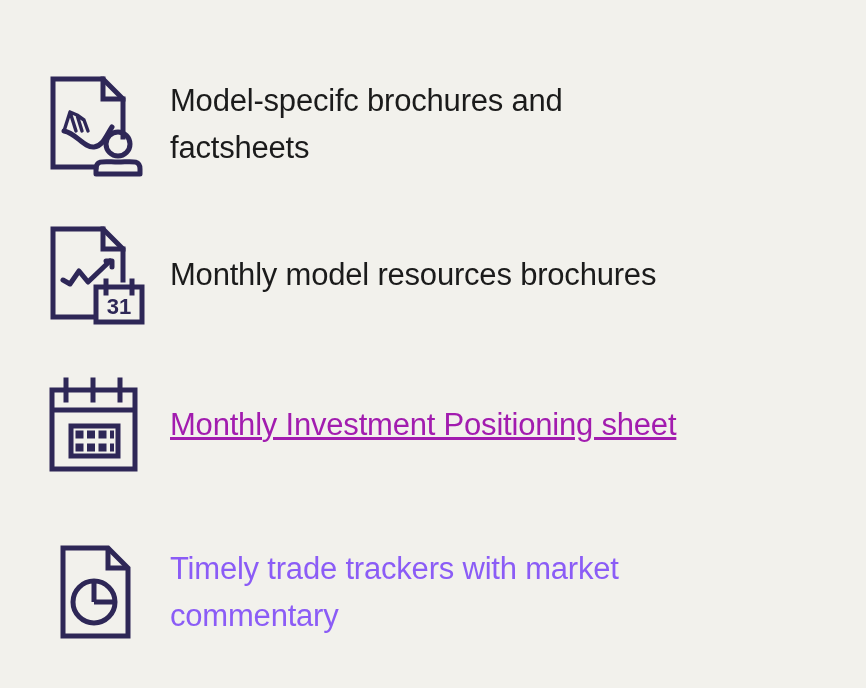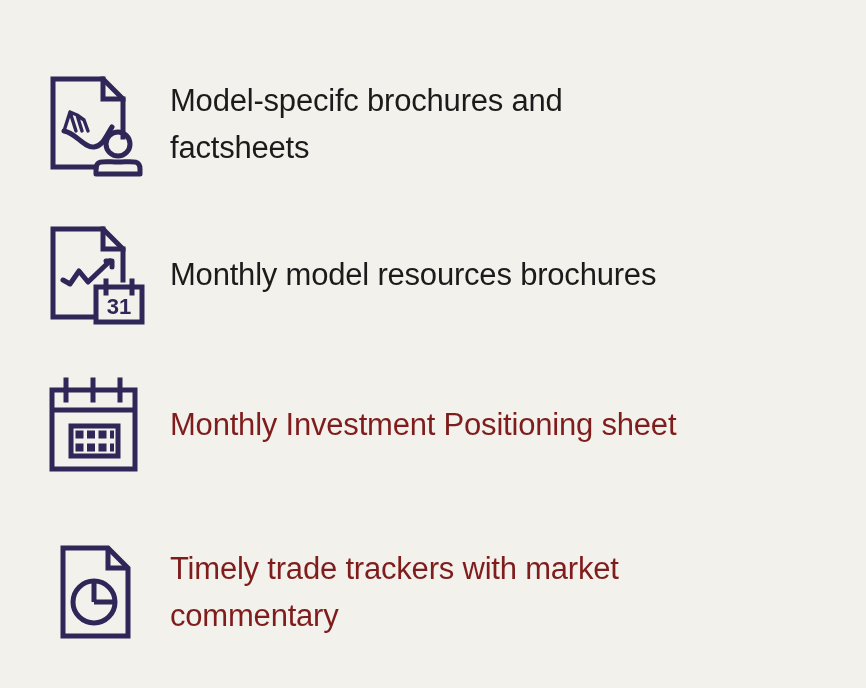--- a/index.html
+++ b/index.html
@@ -121,32 +121,32 @@
           <rect x="41" y="56.5" width="8" height="8"></rect>
           <rect x="52.5" y="56.5" width="8" height="8"></rect>
           <rect x="64" y="56.5" width="4" height="8"></rect>
           <rect x="29.5" y="69.5" width="8" height="8"></rect>
           <rect x="41" y="69.5" width="8" height="8"></rect>
           <rect x="52.5" y="69.5" width="8" height="8"></rect>
           <rect x="64" y="69.5" width="4" height="8"></rect>
         </g>
       </svg>
     </div>
-    <div class="feature-text" style="color: #7f1d1d;">Monthly Investment Positioning sheet</div>
+    <div class="feature-text" style="color: #a21caf; text-decoration: underline;">Monthly Investment Positioning sheet</div>
   </div>
 
   <div class="feature-item" id="item-3">
     <div class="feature-icon">
       <svg width="102" height="100" viewBox="0 0 102 100" fill="none" xmlns="http://www.w3.org/2000/svg" aria-hidden="true">
 
         <path d="M17 6 H62 L82 26 V94 H17 Z" stroke="#2e2757" stroke-width="5" stroke-linejoin="miter" fill="none"></path>
         <path d="M62 6 V26 H82" stroke="#2e2757" stroke-width="5" stroke-linejoin="miter" fill="none"></path>
 
         <circle cx="48" cy="60" r="21" stroke="#2e2757" stroke-width="5" fill="none"></circle>
 
         <path d="M48 60 V39 M48 60 H69" stroke="#2e2757" stroke-width="5" stroke-linecap="butt"></path>
       </svg>
     </div>
-    <div class="feature-text" style="color: #7f1d1d;">Timely trade trackers with market
+    <div class="feature-text" style="color: #8b5cf6;">Timely trade trackers with market
 commentary</div>
   </div>
 
 </div>
 
 </body></html>

